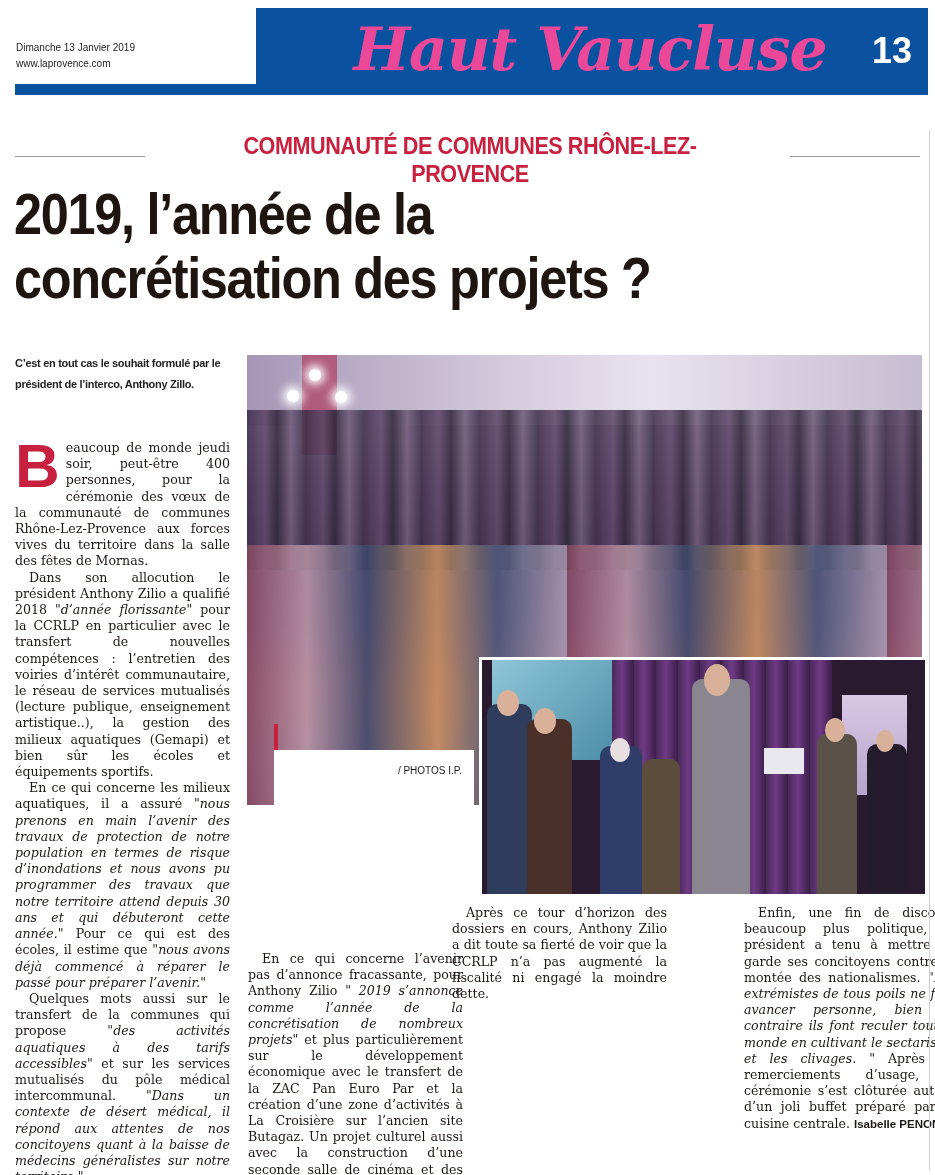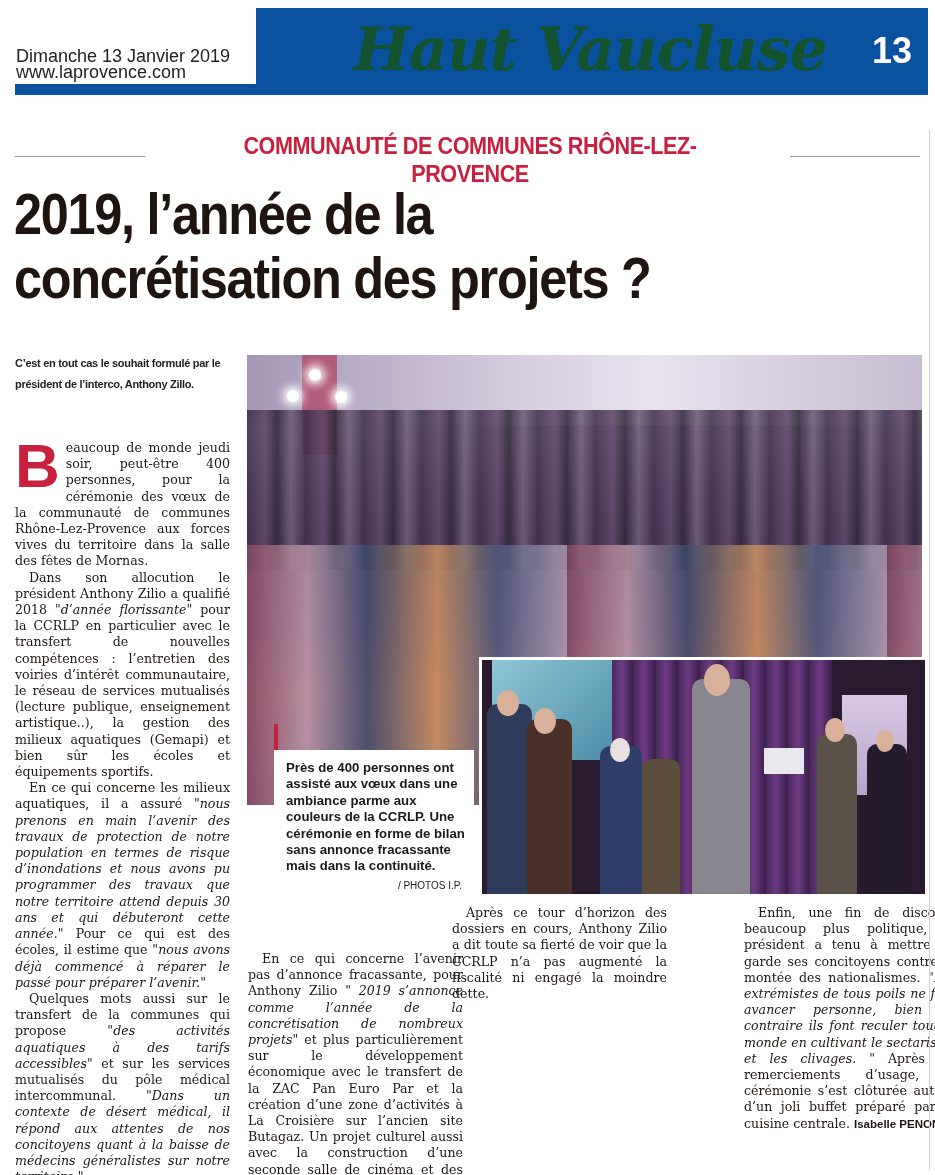--- a/index.html
+++ b/index.html
@@ -1,22 +1,22 @@
 <!DOCTYPE html>
 <html><head>
 <meta charset="utf-8">
 <style>
   html, body { margin: 0; padding: 0; background: #ffffff; }
   body { width: 935px; height: 1175px; position: relative; overflow: hidden; font-family: "DejaVu Serif", serif; color: #1d1815; }
 
   
-  .date-block { position: absolute; left: 16px; top: 48px; font-family: "Liberation Sans", sans-serif; font-size: 18px; line-height: 16px; color: #222; }
+  .date-block { position: absolute; left: 16px; top: 40px; font-family: "Liberation Sans", sans-serif; font-size: 10px; line-height: 16px; color: #222; }
   .header-underline { position: absolute; left: 15px; top: 84px; width: 245px; height: 11px; background: #0a52a0; }
   .header-bar { position: absolute; left: 256px; top: 8px; width: 672px; height: 87px; background: #0a52a0; }
-  .header-title { position: absolute; left: 330px; top: 8px; width: 520px; height: 111px; font-family: "DejaVu Serif", serif; font-style: italic; font-weight: bold; font-size: 60px; line-height: 82px; color: #14532d; text-align: center; letter-spacing: -1px; }
+  .header-title { position: absolute; left: 330px; top: 8px; width: 520px; height: 111px; font-family: "DejaVu Serif", serif; font-style: italic; font-weight: bold; font-size: 60px; line-height: 82px; color: #ec4899; text-align: center; letter-spacing: -1px; }
   .page-number { position: absolute; left: 872px; top: 30px; font-family: "Liberation Sans", sans-serif; font-weight: bold; font-size: 36px; color: #ffffff; }
 
   
   .kicker-wrap { position: absolute; left: 15px; top: 132px; width: 905px; height: 32px; }
   .kicker-line { position: absolute; top: 24px; height: 1px; background: #9a9a9a; }
   .kicker-line.left { left: 0; width: 130px; }
   .kicker-line.right { right: 0; width: 130px; }
   .kicker-text { position: absolute; left: 140px; width: 630px; top: 0; text-align: center; font-family: "Liberation Sans", sans-serif; font-weight: bold; font-size: 24px; color: #c8203f; letter-spacing: -0.5px; transform: scaleX(0.9); }
 
   
@@ -132,17 +132,16 @@
   <div class="head" style="left:222px; top:4px; width:26px; height:32px;"></div>
   <div style="position:absolute; left:282px; top:88px; width:40px; height:26px; background:#e8e8ee;"></div>
   <div class="person" style="left:335px; width:40px; height:160px; background:#5a5248;"></div>
   <div class="head" style="left:343px; top:58px; width:20px; height:24px;"></div>
   <div class="person" style="left:385px; width:40px; height:150px; background:#241c2c;"></div>
   <div class="head" style="left:394px; top:70px; width:18px; height:22px;"></div>
 </div>
 
 <div class="caption-bar"></div>
 <div class="caption">
-  <span>Près de 400 personnes ont assisté aux vœux dans une ambiance parme aux couleurs de la CCRLP. Une cérémonie en forme de bilan sans annonce fracassante mais dans la continuité.</span>
   <span class="credit">/ PHOTOS I.P.</span>
 </div>
 
 <div class="right-rule"></div>
 
 </body></html>

